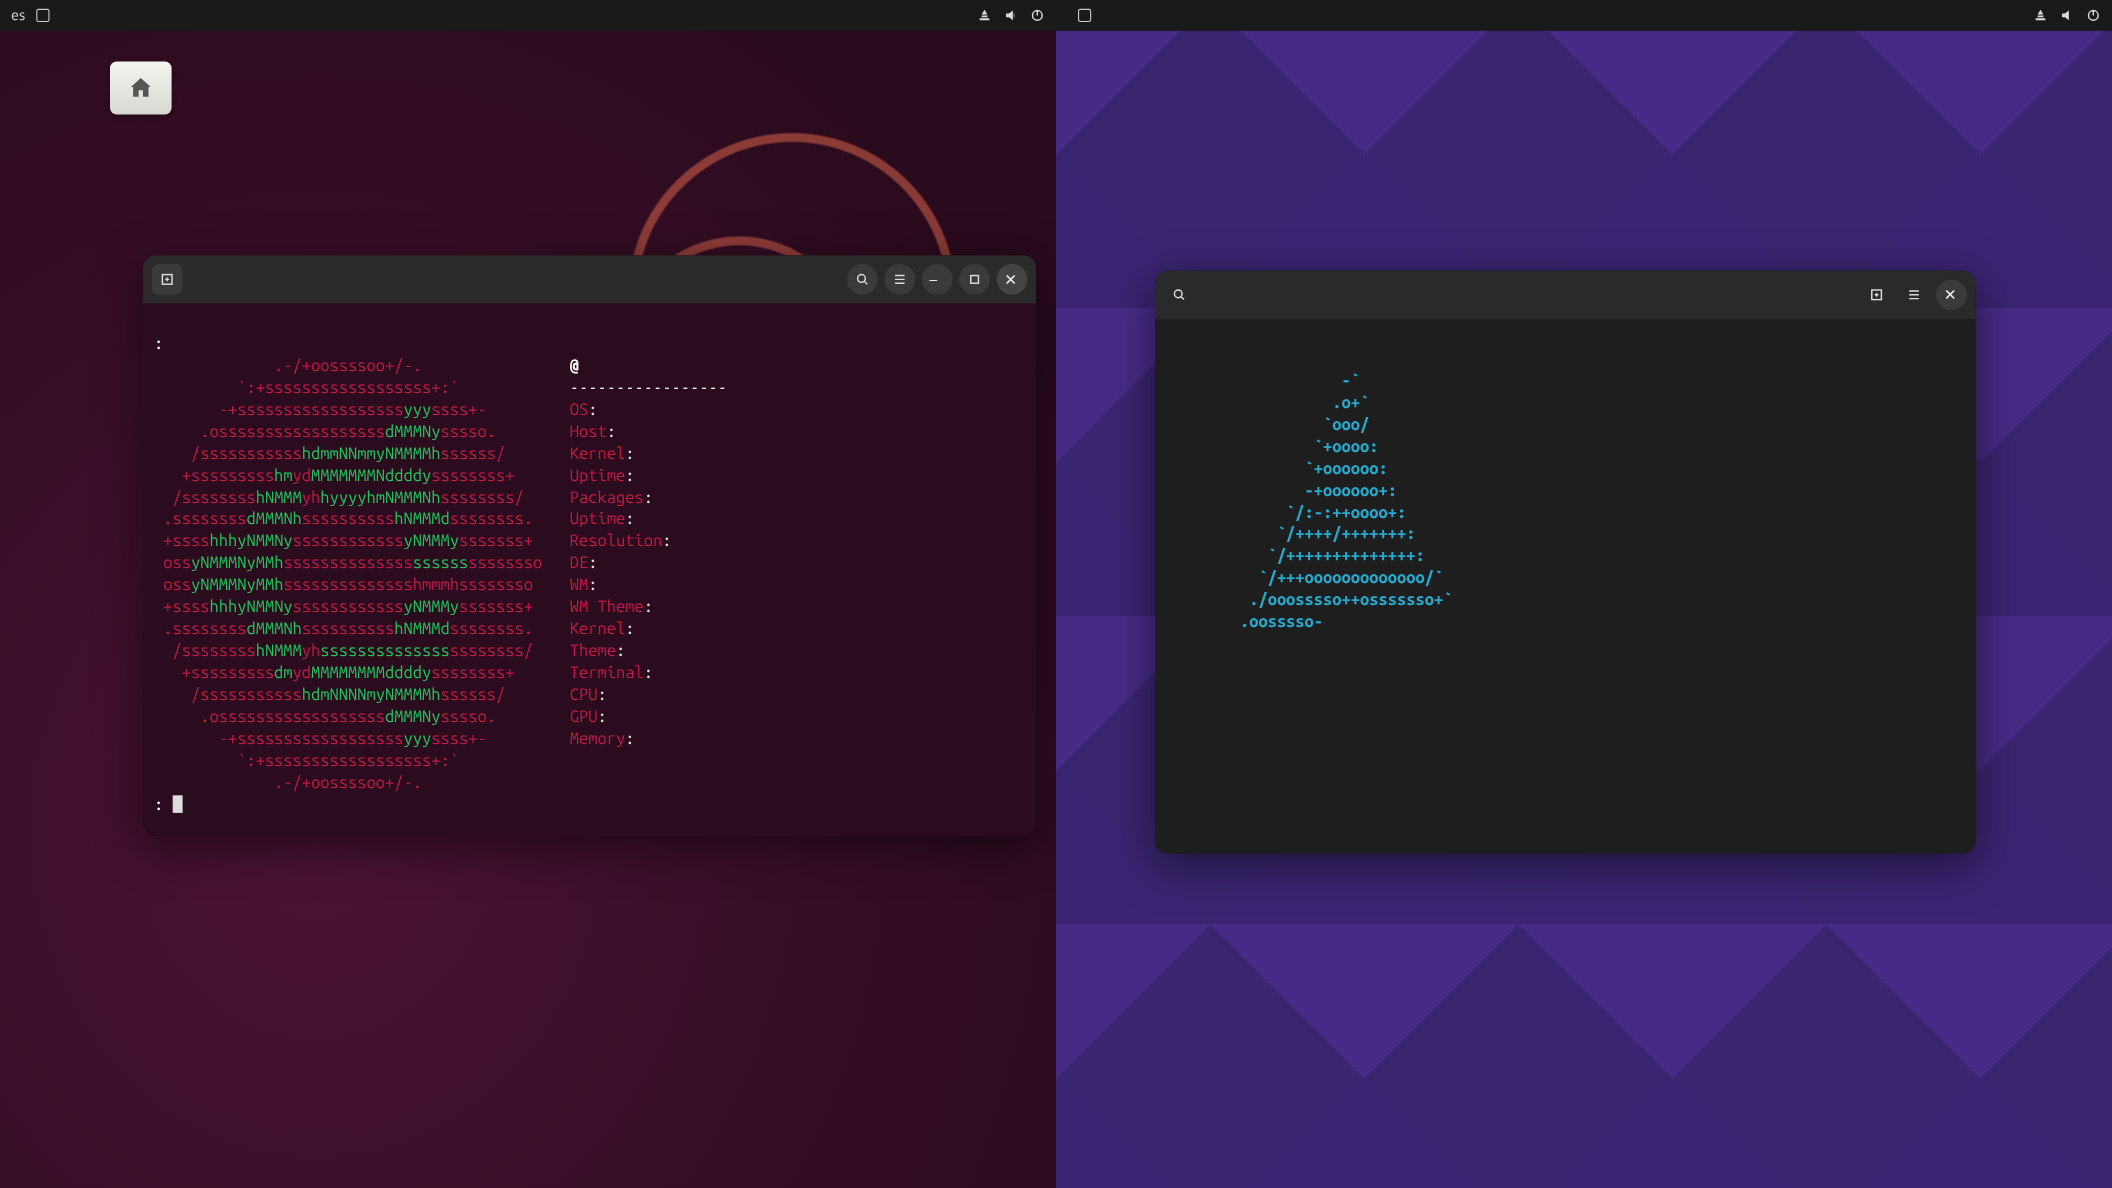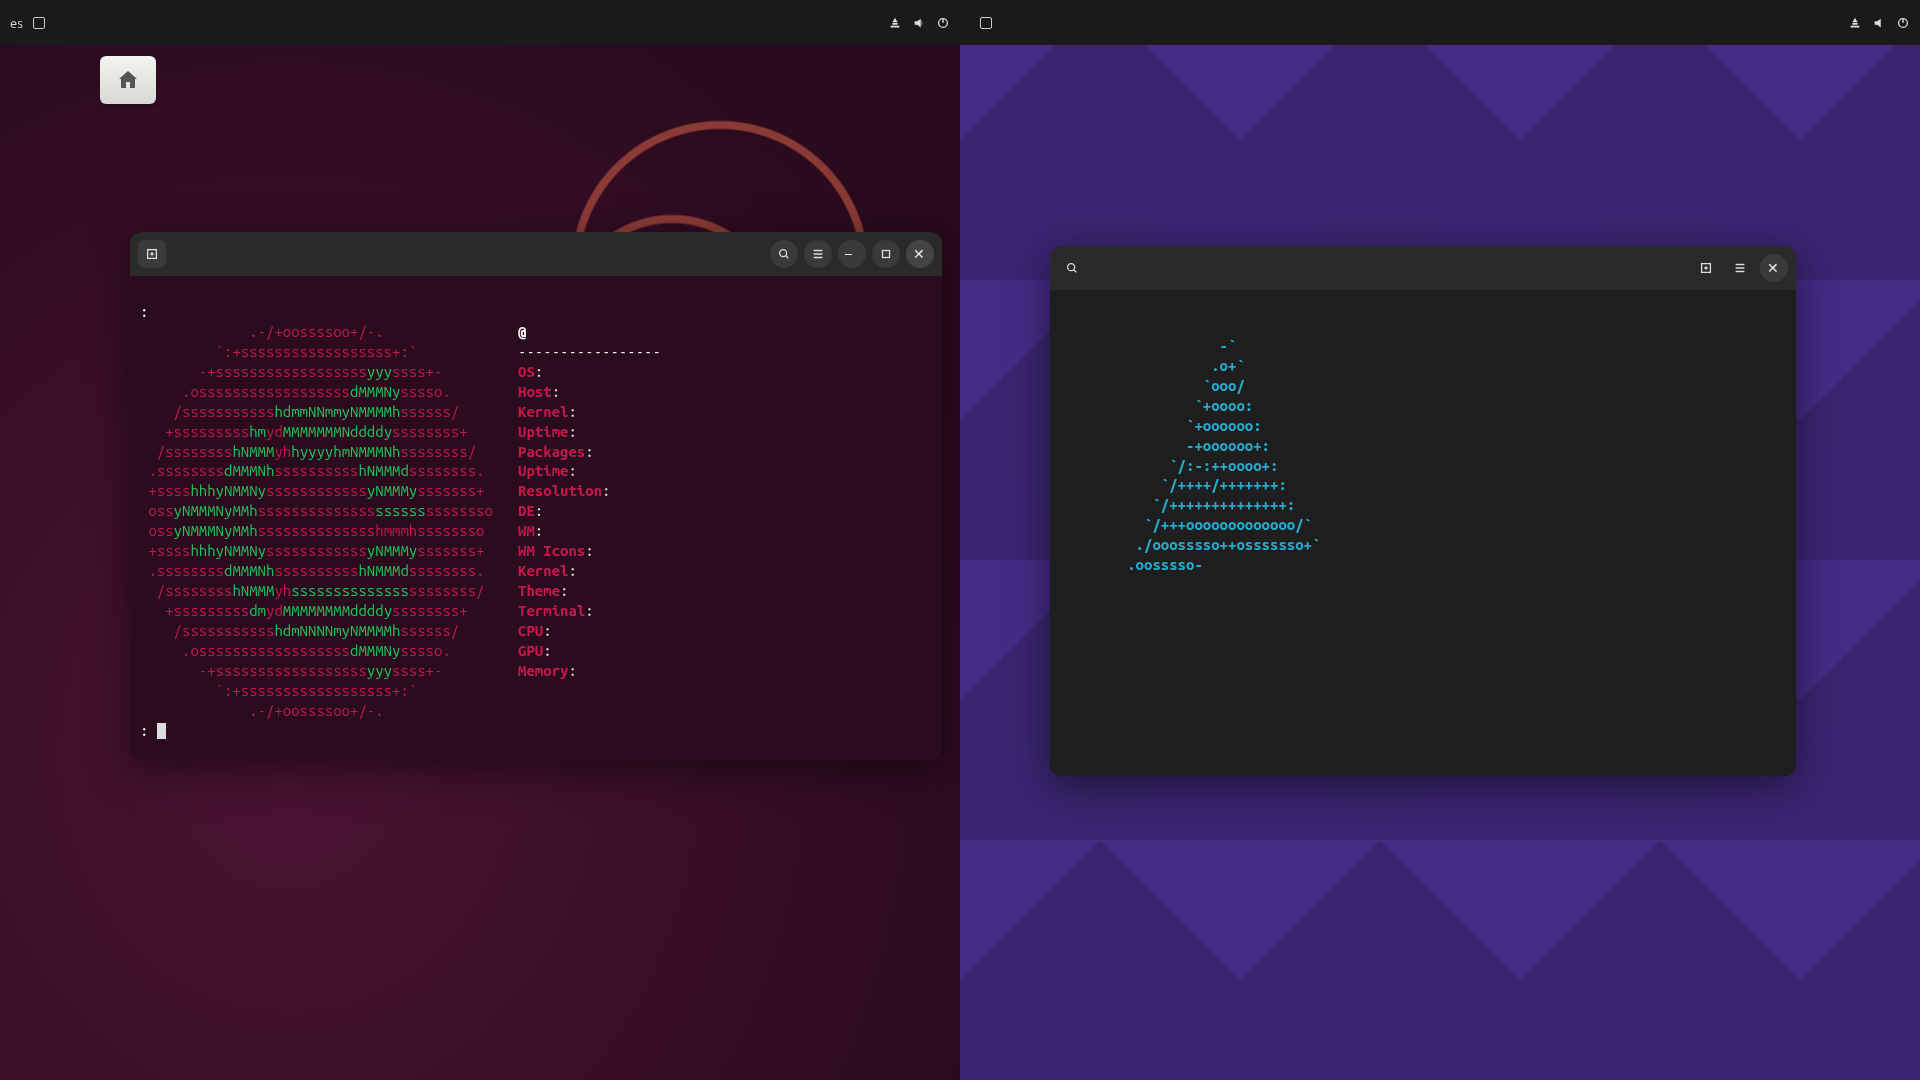--- a/index.html
+++ b/index.html
@@ -30,21 +30,21 @@
     linear-gradient(225deg, rgba(88,50,168,0.4) 25%, transparent 25%),
     linear-gradient(45deg, rgba(60,35,120,0.4) 25%, transparent 25%),
     linear-gradient(315deg, rgba(60,35,120,0.4) 25%, transparent 25%);
   background-size: 280px 280px;
   background-color: #3a2670;
 }
 
 
 .topbar {
   position: absolute; top: 0; left: 0; right: 0;
-  height: 45px;
+  height: 28px;
   background: #1a1a1a;
   color: #eee;
   display: flex; align-items: center;
   font-size: 13px;
   padding: 13px 10px;
   z-index: 5;
 }
 .topbar .tb-left, .topbar .tb-right, .topbar .tb-center { display: flex; align-items: center; gap: 10px; }
 .topbar .tb-center { position: absolute; left: 50%; transform: translateX(-50%); font-weight: 500; }
 .topbar .tb-right { margin-left: auto; }
@@ -106,21 +106,21 @@
   white-space: pre;
   color: #ddd;
   overflow: hidden;
 }
 .term-body.ubuntu { background: #2b0c1e; }
 .term-body.ubuntu .p-user { color: #7fbf3f; font-weight: bold; }
 .term-body.ubuntu .p-colon { color: #fff; }
 .term-body.ubuntu .p-path { color: #6699dd; font-weight: bold; }
 .term-body.ubuntu .logo-a { color: #c5184b; }
 .term-body.ubuntu .logo-b { color: #22c55e; font-weight: normal; }
-.term-body.ubuntu .key { color: #c5184b; font-weight: bold; }
+.term-body.ubuntu .key { color: #c5184b; font-weight: normal; }
 .term-body.ubuntu .uh { color: #c5184b; font-weight: bold; }
 .term-body.ubuntu .at { color: #fff; font-weight: bold; }
 .term-body.ubuntu .dash { color: #fff; }
 
 .term-body.arch { background: #1e1e1e; }
 .term-body.arch .p { color: #ccc; }
 .term-body.arch .logo { color: #26abcf; font-weight: bold; }
 
 .neofetch { display: flex; gap: 0; }
 .nf-logo { flex-shrink: 0; }
@@ -225,21 +225,21 @@
    <span class="dash">-----------------</span>
    <span class="key">OS</span>: <span></span>
    <span class="key">Host</span>: <span></span>
    <span class="key">Kernel</span>: <span></span>
    <span class="key">Uptime</span>: <span></span>
    <span class="key">Packages</span>: <span></span>
    <span class="key">Uptime</span>: <span></span>
    <span class="key">Resolution</span>: <span></span>
    <span class="key">DE</span>: <span></span>
    <span class="key">WM</span>: <span></span>
-   <span class="key">WM Icons</span>: <span></span>
+   <span class="key">WM Theme</span>: <span></span>
    <span class="key">Kernel</span>: <span></span>
    <span class="key">Theme</span>: <span></span>
    <span class="key">Terminal</span>: <span></span>
    <span class="key">CPU</span>: <span></span>
    <span class="key">GPU</span>: <span></span>
    <span class="key">Memory</span>: <span></span></div>
 </div><span class="p-user"></span><span class="p-colon">:</span><span class="p-path"></span><span class="p-colon"></span> <span class="cursor"></span>
     </div>
   </div>
 </div>

